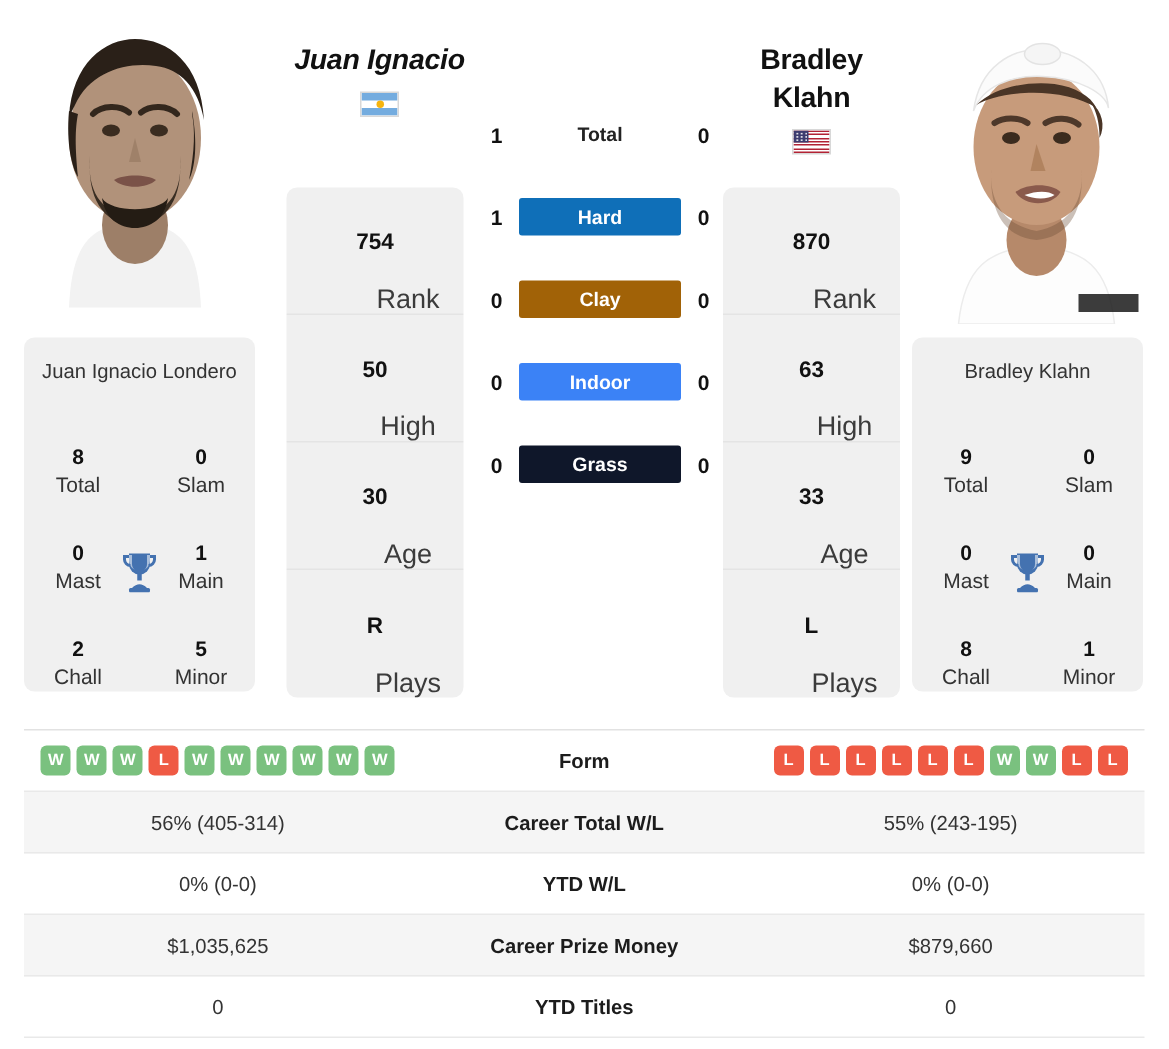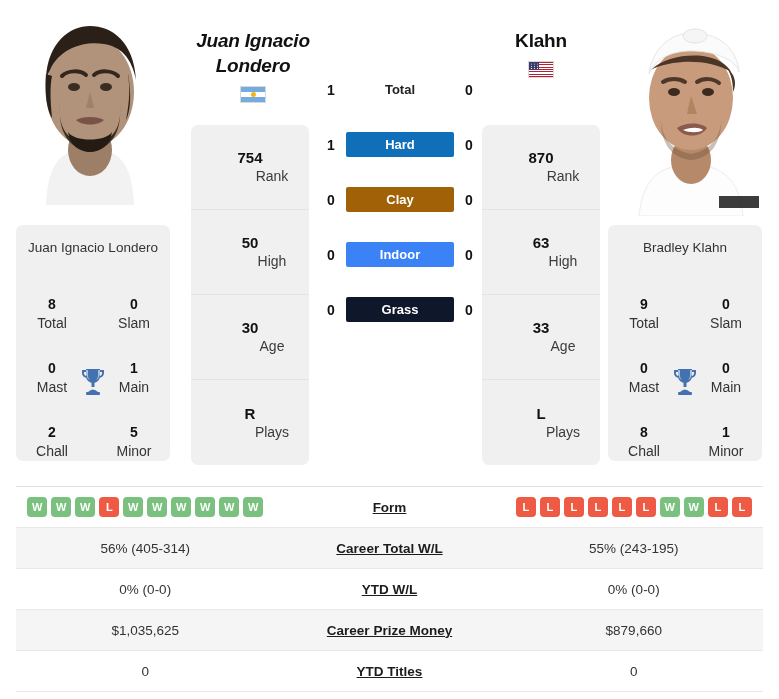--- a/index.html
+++ b/index.html
@@ -91,26 +91,27 @@
     border-radius: 7px;
     overflow: hidden;
   }
   .statcard.left  { left: 191px; }
   .statcard.right { left: 482px; }
   .statcell {
     height: 85px;
     display: flex;
     flex-direction: column;
     align-items: center;
-    justify-content: center;
+    justify-content: flex-end;
     border-bottom: 1px solid #e4e4e4;
+    gap: 19px;
   }
   .statcell:last-child { border-bottom: none; }
   .statcell .v { font-size: 15px; font-weight: bold; color: #111111; line-height: 19px; }
-  .statcell .k { font-size: 14px; color: #3b3b3b; line-height: 19px; margin-left: 44px; }
+  .statcell .k { font-size: 18px; color: #3b3b3b; line-height: 19px; margin-left: 44px; }
 
   
   .h2h { position: absolute; left: 320px; top: 62px; width: 160px; }
   .h2h-row {
     position: relative;
     height: 55px;
     display: flex;
     align-items: center;
     justify-content: space-between;
   }
@@ -207,21 +208,20 @@
     justify-content: center;
     font-size: 13.5px;
     color: #333333;
   }
   .trow .mid {
     width: 230px;
     text-align: center;
     font-size: 13.5px;
     font-weight: bold;
     color: #1c1c1c;
-    text-decoration: underline;
   }
   .form-strip { display: flex; gap: 4px; }
   .badge {
     width: 20px; height: 20px;
     border-radius: 4px;
     color: #ffffff;
     font-size: 11px;
     font-weight: bold;
     display: flex;
     align-items: center;
@@ -274,29 +274,29 @@
         <ellipse cx="109" cy="92" rx="6" ry="4" fill="#3b2b1e"></ellipse>
         <path d="M92 96 L88 114 L98 114 Z" fill="#b1835f"></path>
         <path d="M78 128 C86 122 102 122 108 128 C102 138 84 138 78 128 Z" fill="#8a5a4c"></path>
         <path d="M84 130 C92 127 100 127 104 130 C100 133 90 133 84 130 Z" fill="#ffffff"></path>
         <path d="M62 112 C60 134 70 150 92 154 C114 150 124 134 122 112 C124 140 114 158 92 160 C70 158 60 140 62 112 Z" fill="#6a4a33" opacity="0.35"></path>
       </svg>
     </div>
 
     <div class="nameblock left">
       <div class="pname">Juan Ignacio</div>
-      <div class="pname">Londero</div>
       <span class="flag flag-ar">
         <i class="band t"></i>
           <i class="band b"></i>
           <i class="sun"></i>
       </span>
     </div>
 
     <div class="nameblock right">
+      <div class="pname">Bradley</div>
       <div class="pname">Klahn</div>
       <span class="flag flag-us">
         <i class="stripe" style="top:0%"></i>
           <i class="stripe" style="top:15.4%"></i>
         <i class="stripe" style="top:30.8%"></i>
           <i class="stripe" style="top:46.2%"></i>
         <i class="stripe" style="top:61.5%"></i>
           <i class="stripe" style="top:76.9%"></i>
         <i class="stripe" style="top:92.3%"></i>
         <i class="canton"></i>

